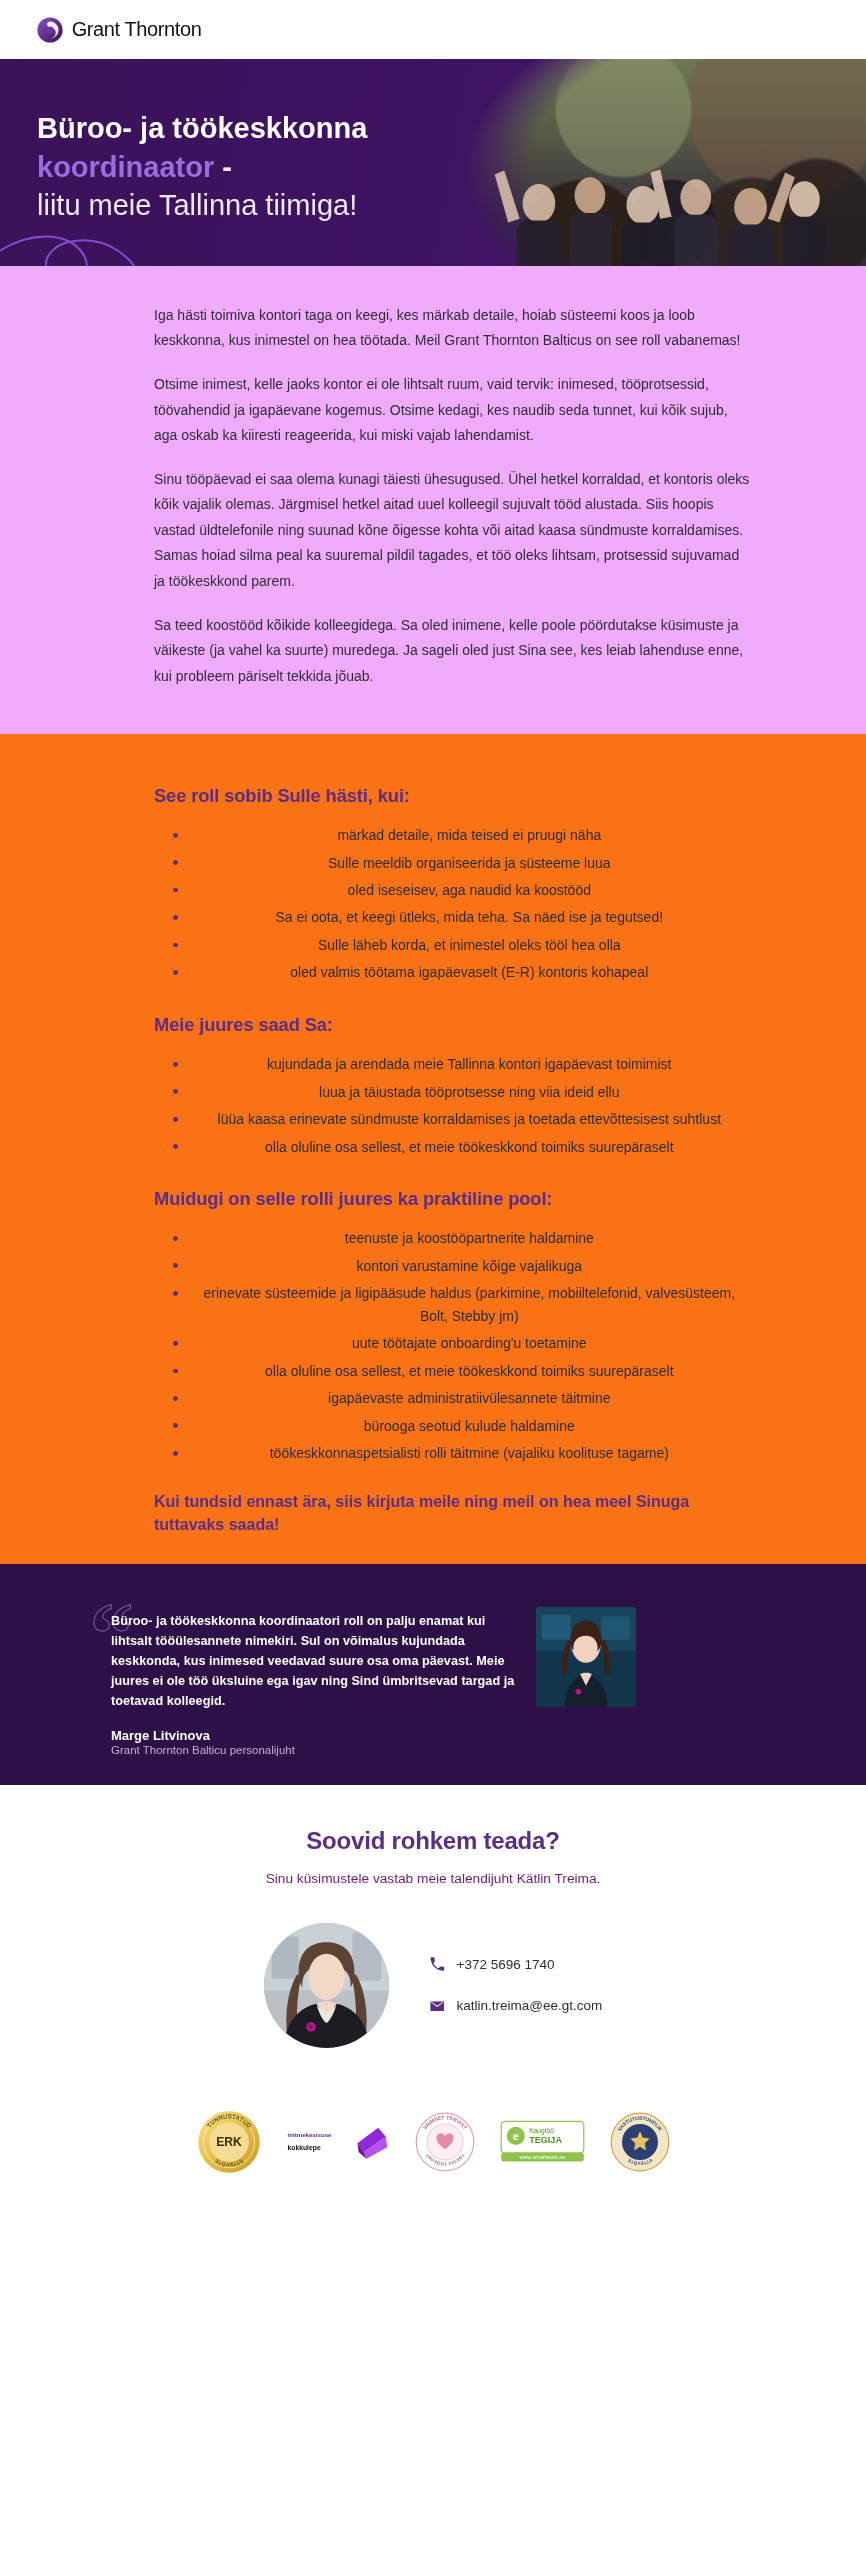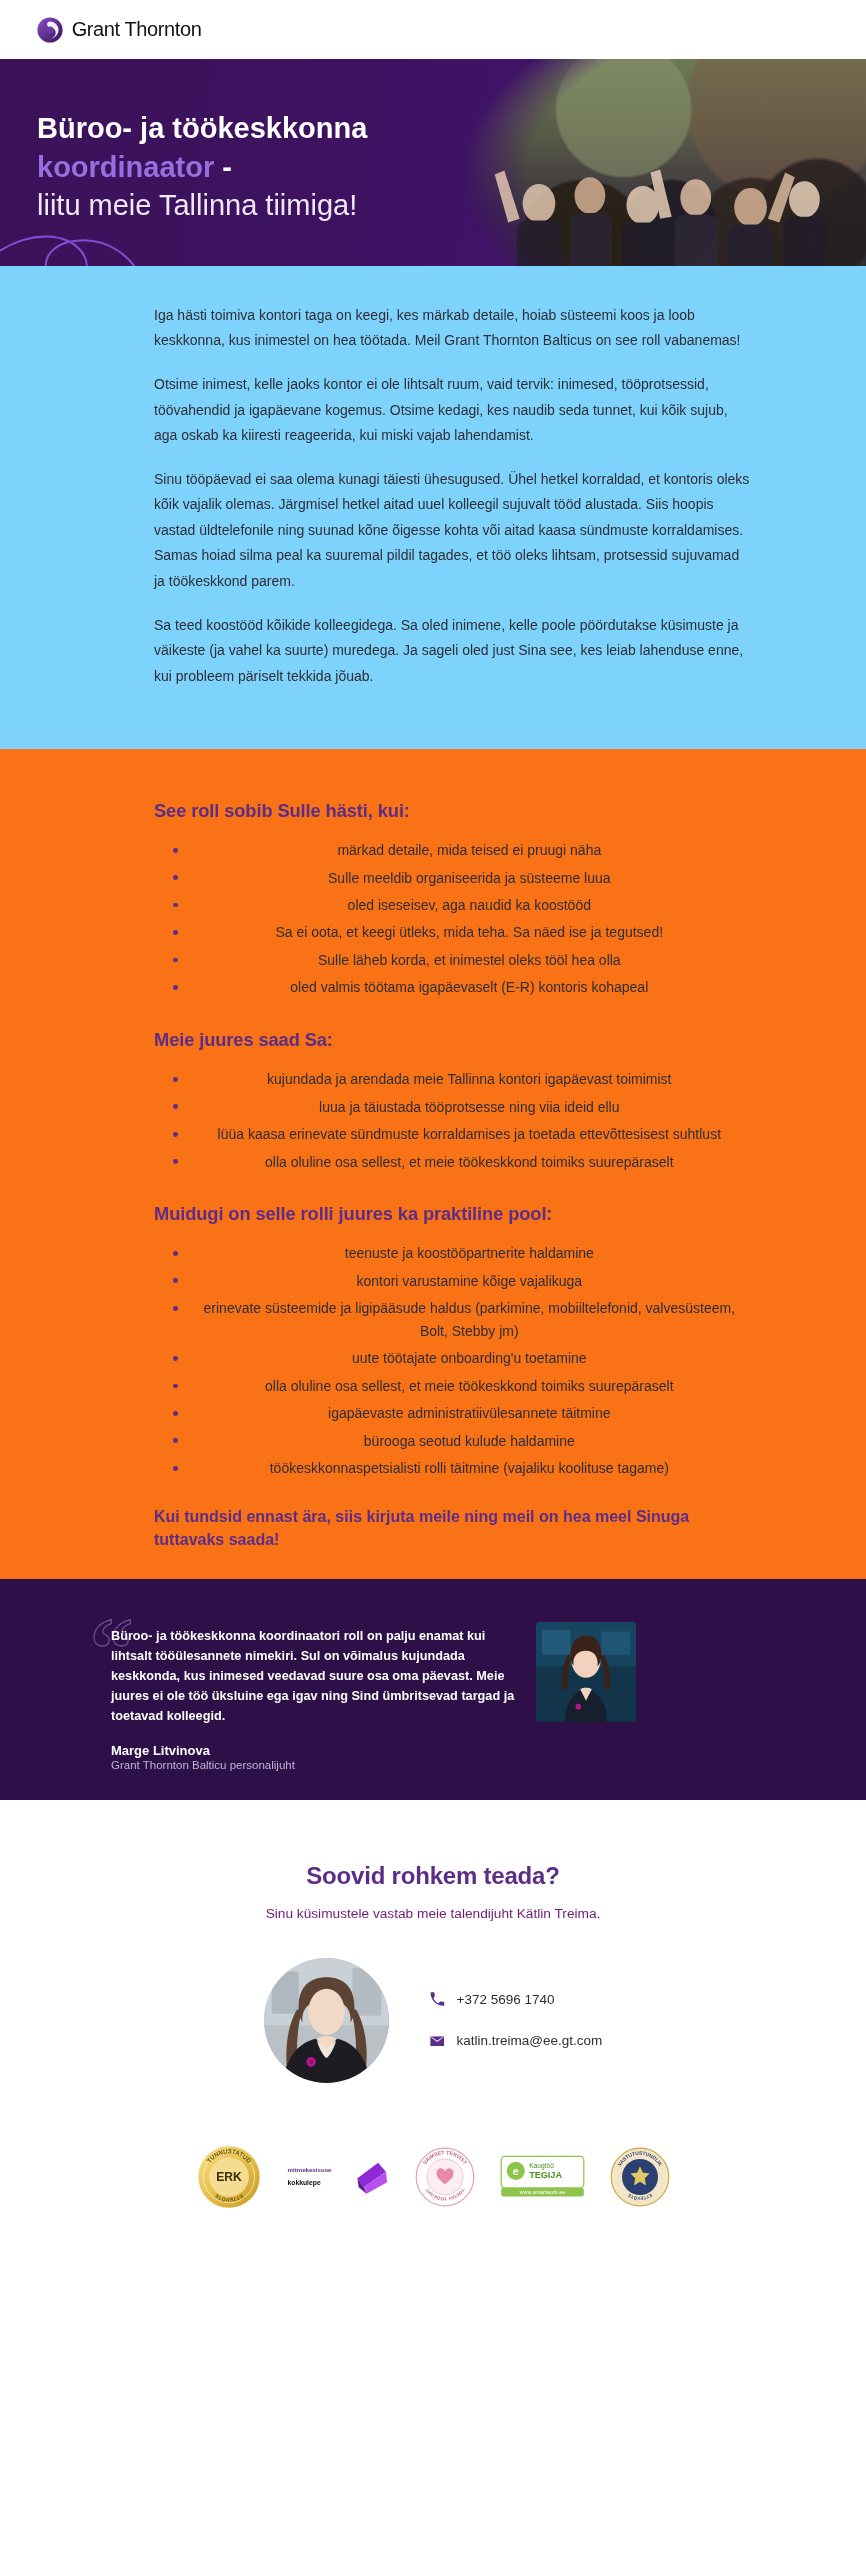--- a/index.html
+++ b/index.html
@@ -73,32 +73,32 @@
     white-space: nowrap;
   }
   .hero-l1 { color: #ffffff; font-weight: 700; }
   .hero-l2 { font-weight: 700; }
   .hero-l2 .accent { color: #9b6de0; }
   .hero-l2 .dash { color: #ffffff; font-weight: 700; }
   .hero-l3 { color: #efe9f5; font-weight: 400; }
 
   
   .intro {
-    background: #7dd3fc;
+    background: #f0abfc;
     padding: 37px 0 44px 0;
   }
   .wrap { width: 702px; margin: 0 auto; padding-left: 72px; }
   .intro p {
     font-size: 14px;
     line-height: 1.82;
     color: #2f2d35;
     margin-bottom: 18.3px;
     max-width: 597px;
   }
-  .intro p:last-child { margin-bottom: 16px; }
+  .intro p:last-child { margin-bottom: 1px; }
 
   
   .details {
     background: #f97316;
     padding: 50px 0 28px 0;
   }
   .sec-h {
     color: #5c2d87;
     font-size: 18.3px;
     font-weight: 700;
@@ -196,21 +196,20 @@
   .contact {
     background: #ffffff;
     padding: 42px 0 29px 0;
     text-align: center;
   }
   .contact h2 {
     color: #5c2d87;
     font-size: 24px;
     font-weight: 700;
     letter-spacing: -0.2px;
-    margin-top: 20px;
   }
   .contact .sub {
     margin-top: 15.4px;
     font-size: 13.7px;
     color: #701a75;
   }
   .contact-row {
     margin-top: 37px;
     display: flex;
     align-items: center;

